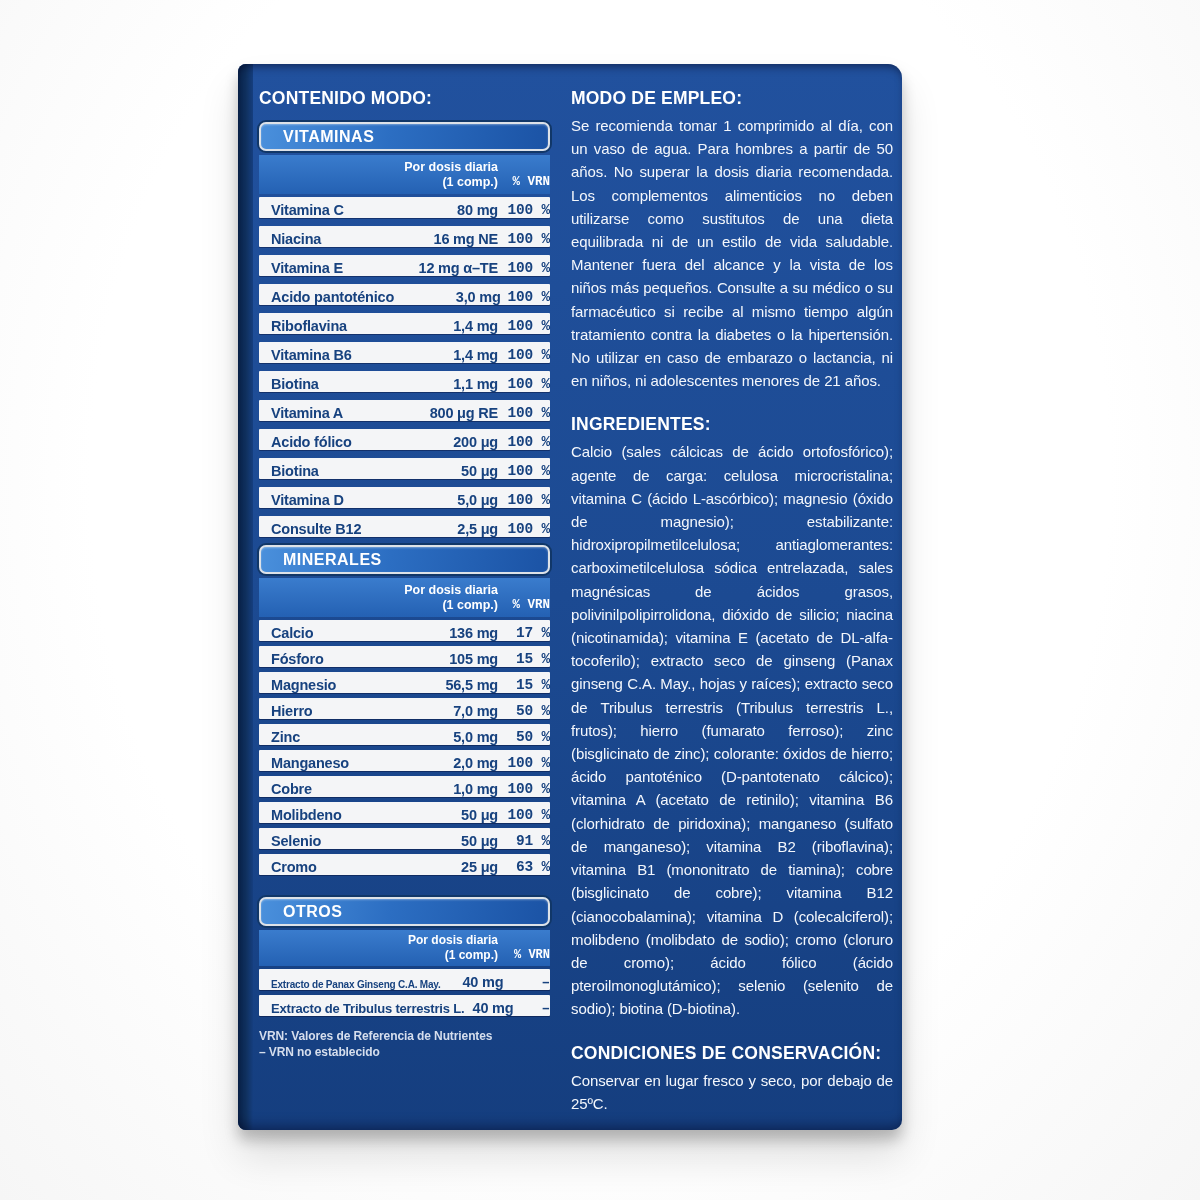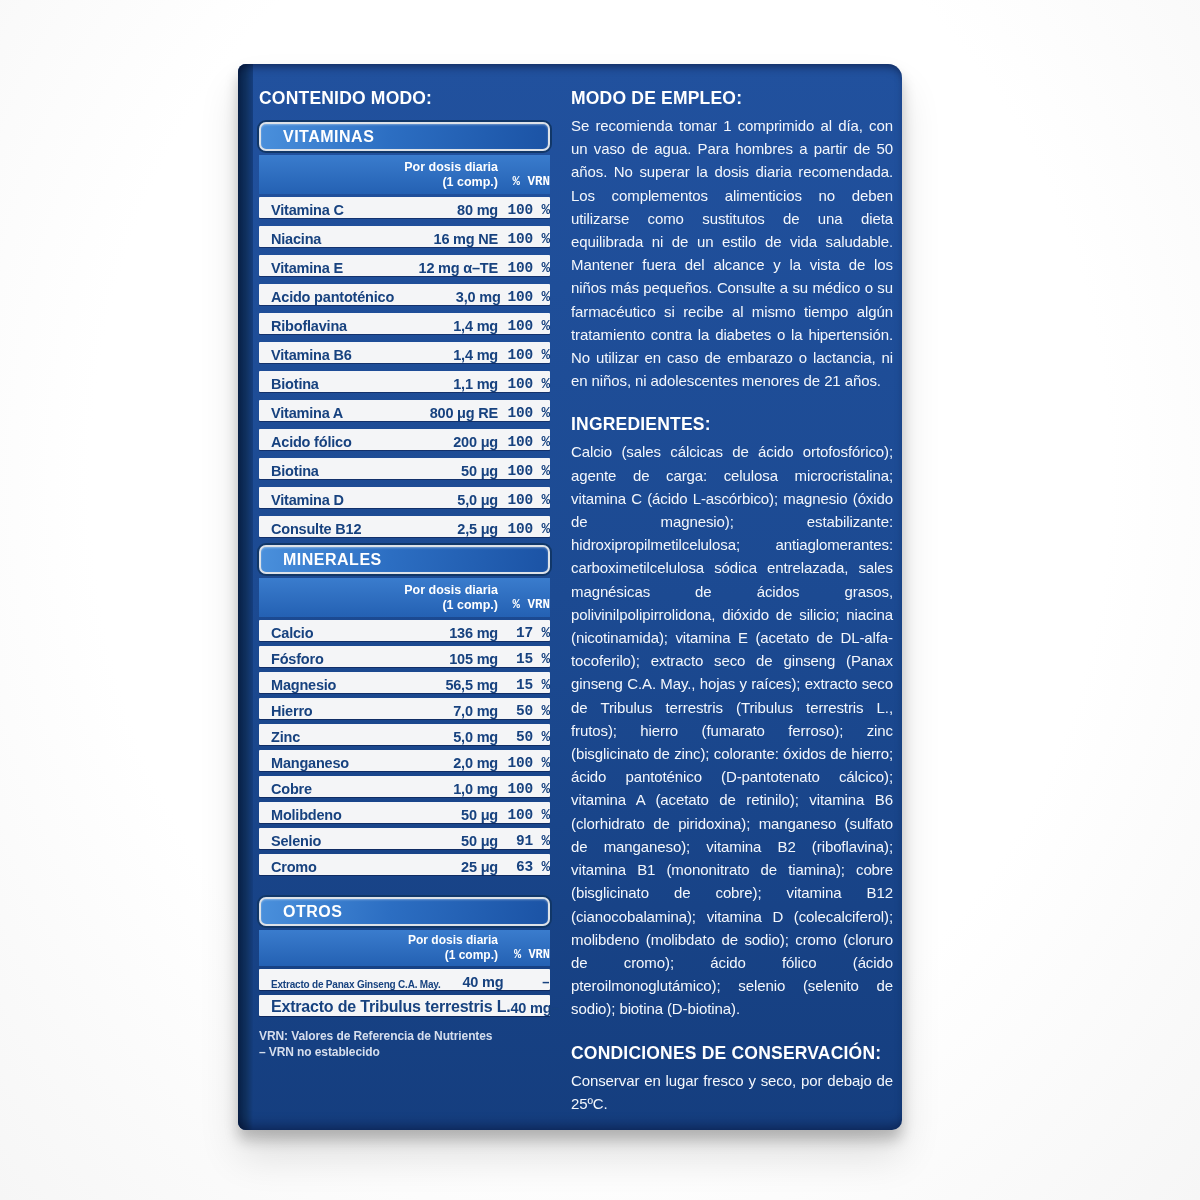--- a/index.html
+++ b/index.html
@@ -258,21 +258,21 @@
         </div>
         <div class="rows gap5">
 
             <div class="row">
               <span class="c1" style="font-size:10px;">Extracto de Panax Ginseng C.A. May.</span>
               <span class="c2" style="width:70px;">40 mg</span>
               <span class="c3">–</span>
             </div>
 
             <div class="row">
-              <span class="c1" style="font-size:16px;">Extracto de Tribulus terrestris L.</span>
+              <span class="c1" style="font-size:13px;">Extracto de Tribulus terrestris L.</span>
               <span class="c2" style="width:70px;">40 mg</span>
               <span class="c3">–</span>
             </div>
           </div>
       </section>
 
       <div class="footnote">
         <div>VRN: Valores de Referencia de Nutrientes</div>
         <div>– VRN no establecido</div>
       </div>

